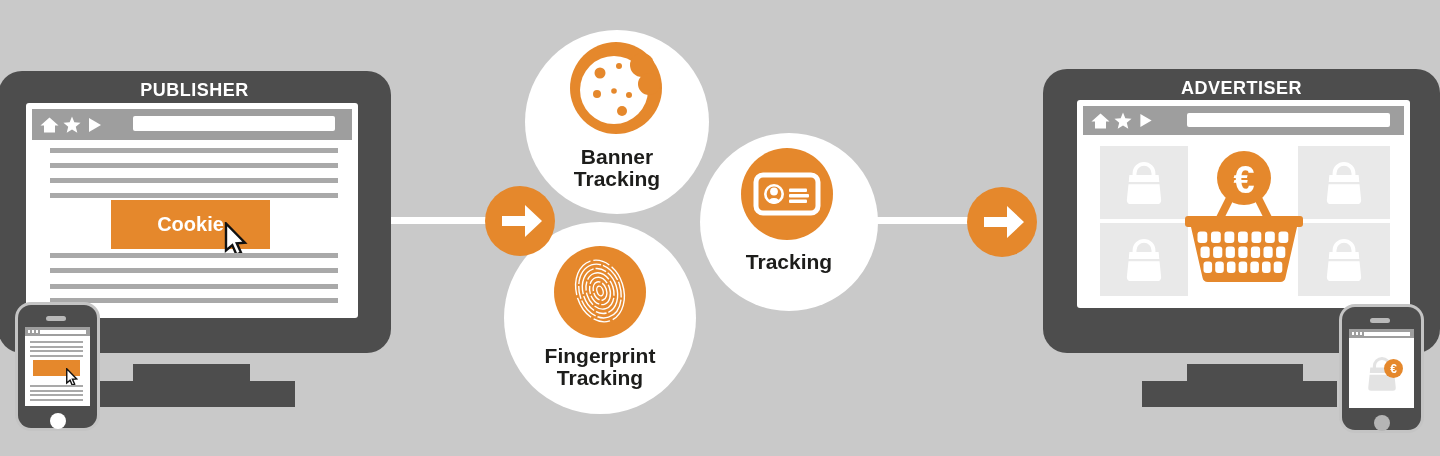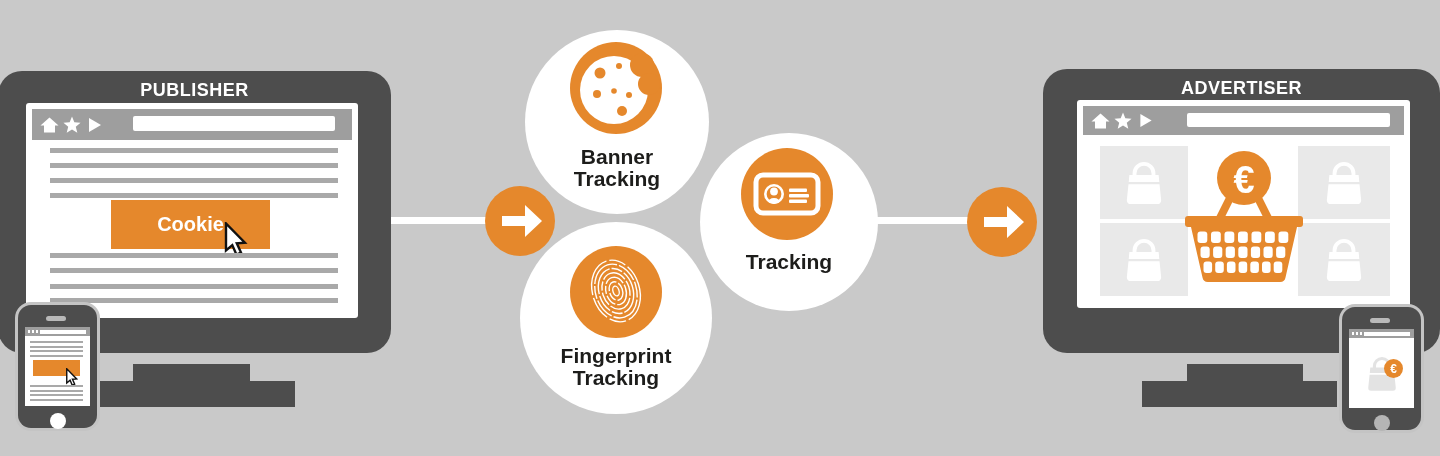--- a/index.html
+++ b/index.html
@@ -137,21 +137,21 @@
         <circle cx="59" cy="53" r="3" fill="#e5882c"></circle>
         <circle cx="52" cy="69" r="5" fill="#e5882c"></circle>
       </svg>
     </span>
     <div class="node-label" style="top:116px;">
       <span style="display:block;">Banner</span>
       <span style="display:block;">Tracking</span>
     </div>
   </div>
 
-  <div class="flow-circle" style="left:520px;top:222px;width:192px;height:192px;">
+  <div class="flow-circle" style="left:504px;top:222px;width:192px;height:192px;">
     <span class="abs" style="left:50px;top:24px;">
       <svg width="92" height="92" viewBox="0 0 92 92">
         <circle cx="46" cy="46" r="46" fill="#e5882c"></circle>
         <g transform="rotate(-18 46 45)" stroke="#fff" fill="none" stroke-width="1.4">
           <ellipse cx="46" cy="45" rx="3" ry="5"></ellipse>
           <ellipse cx="46" cy="45" rx="6.5" ry="9.5" stroke-dasharray="14 2 9 2"></ellipse>
           <ellipse cx="46" cy="45" rx="10" ry="14" stroke-dasharray="22 2 12 2 8 2"></ellipse>
           <ellipse cx="46" cy="45" rx="13.5" ry="18.5" stroke-dasharray="9 2 26 2 14 2"></ellipse>
           <ellipse cx="46" cy="45" rx="17" ry="23" stroke-dasharray="30 2 11 2 18 2"></ellipse>
           <ellipse cx="46" cy="45" rx="20.5" ry="27.5" stroke-dasharray="13 2 34 2 21 2"></ellipse>

